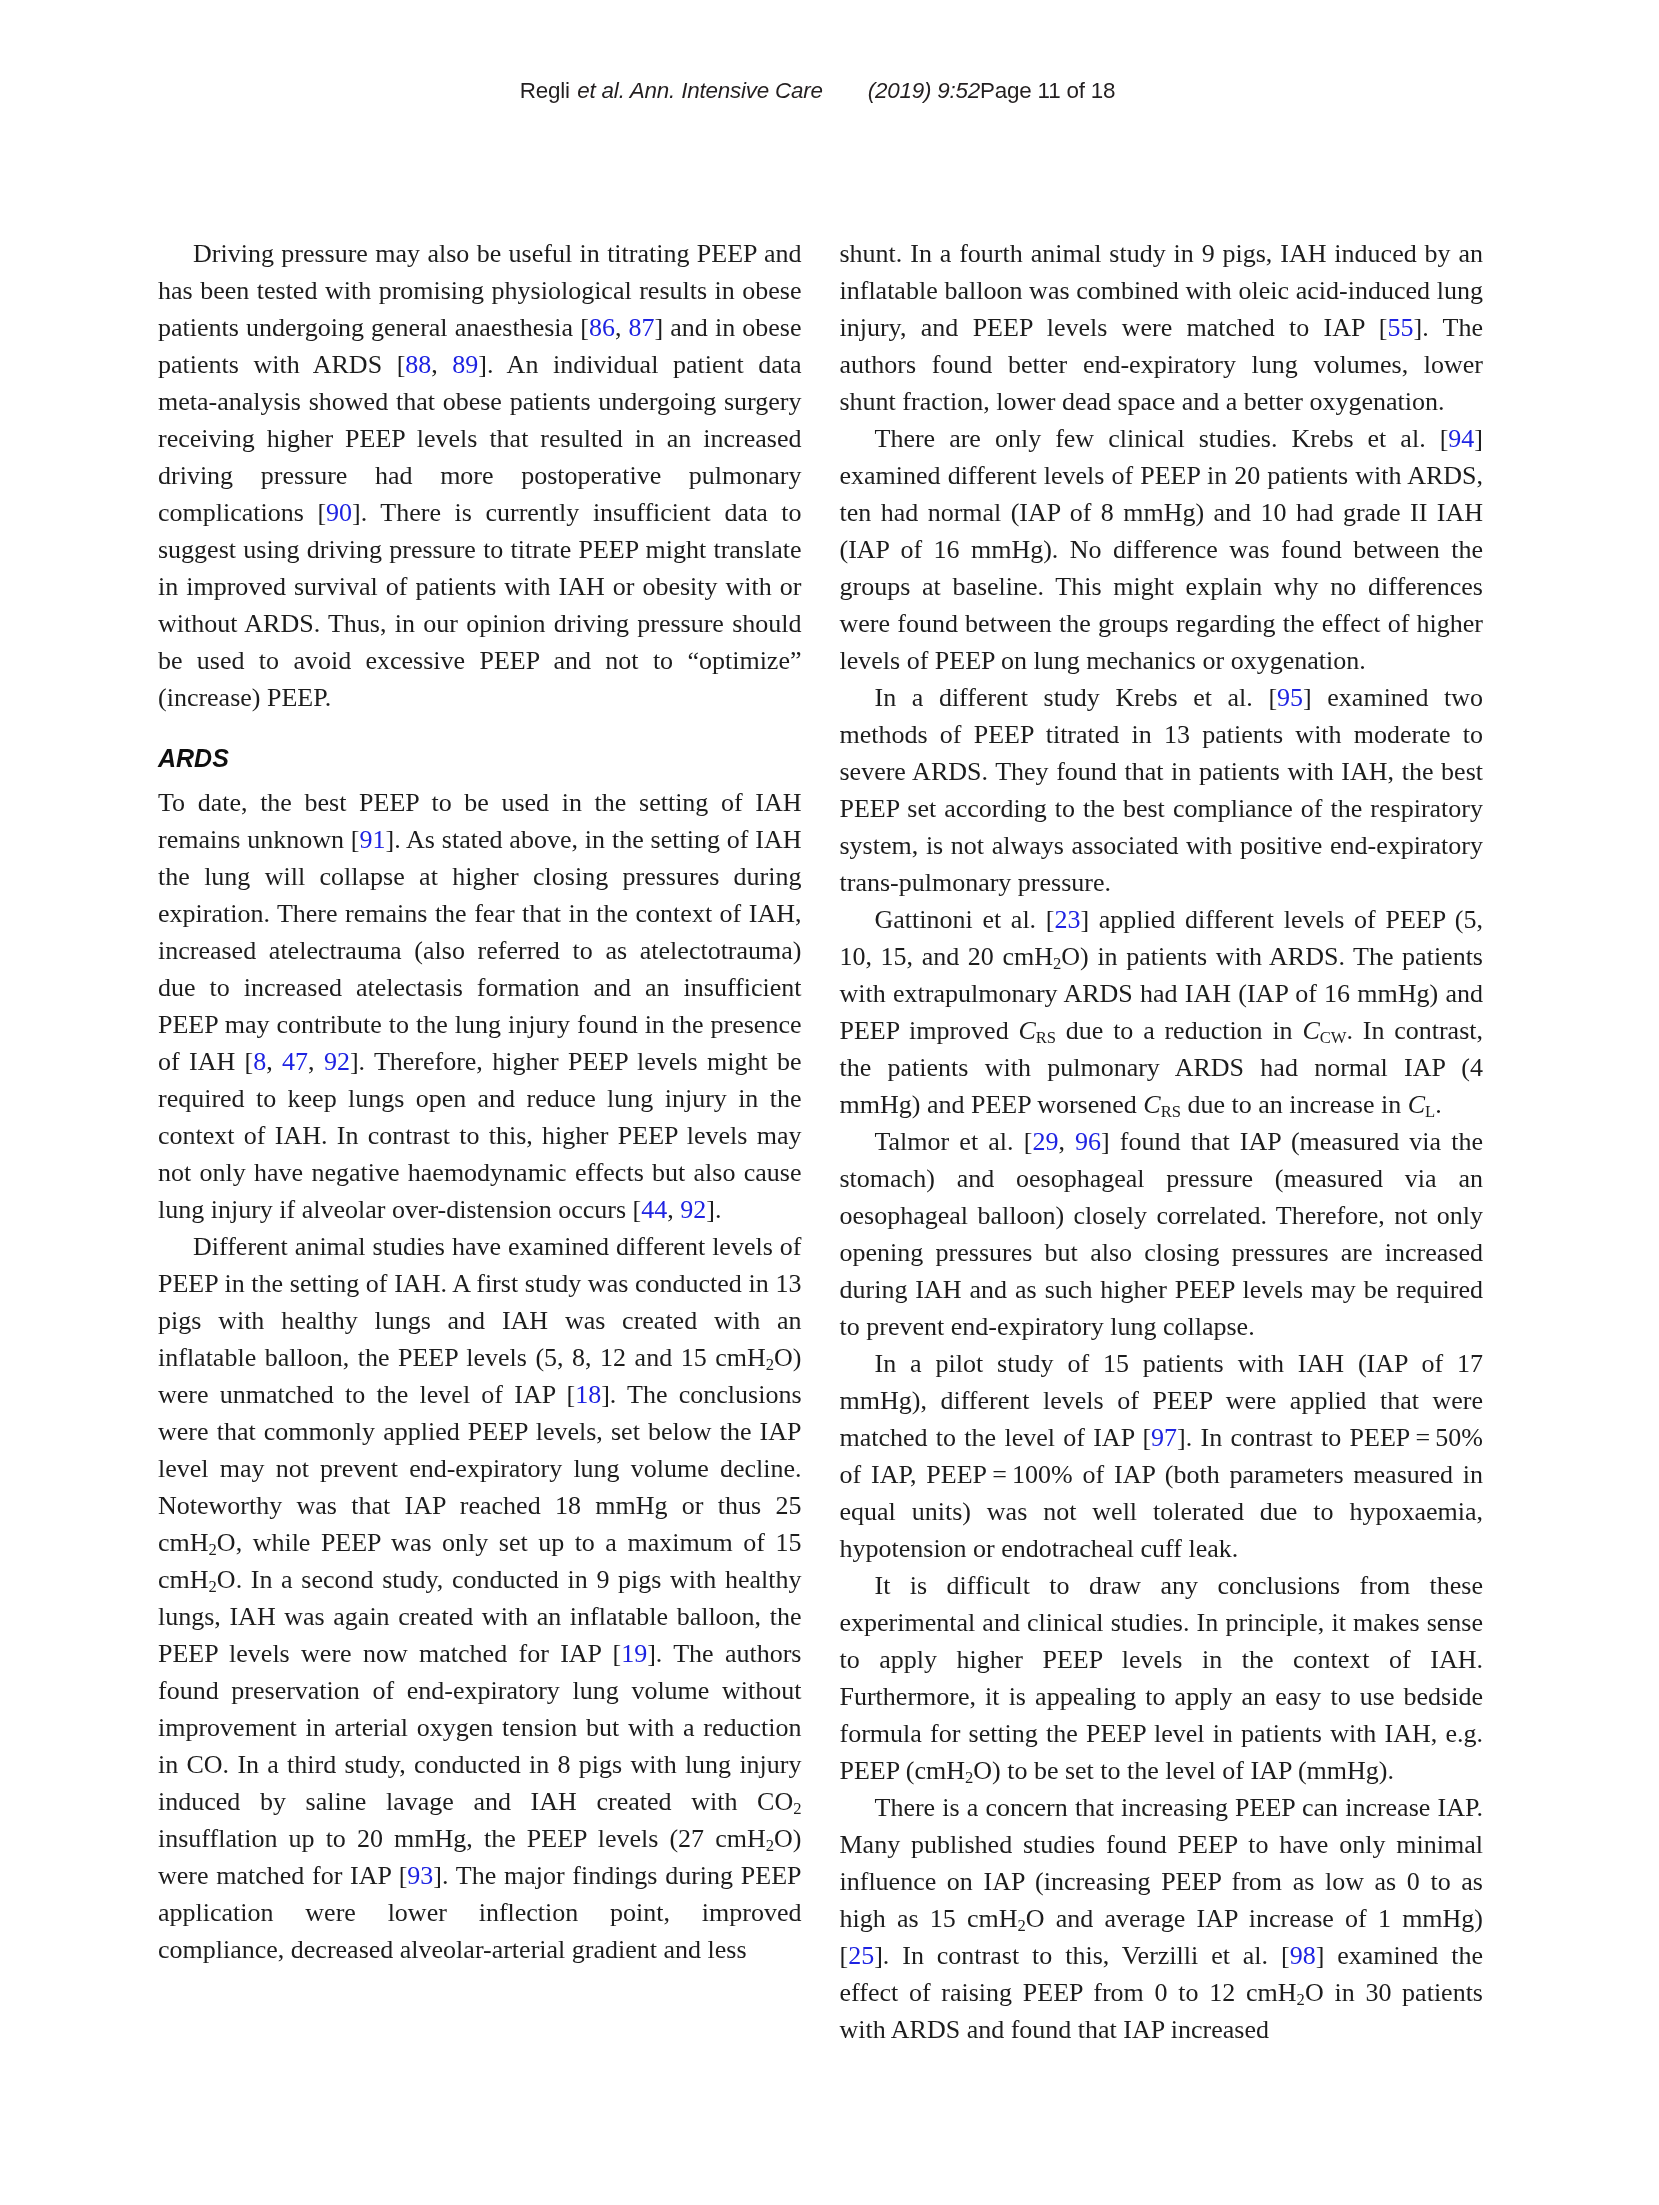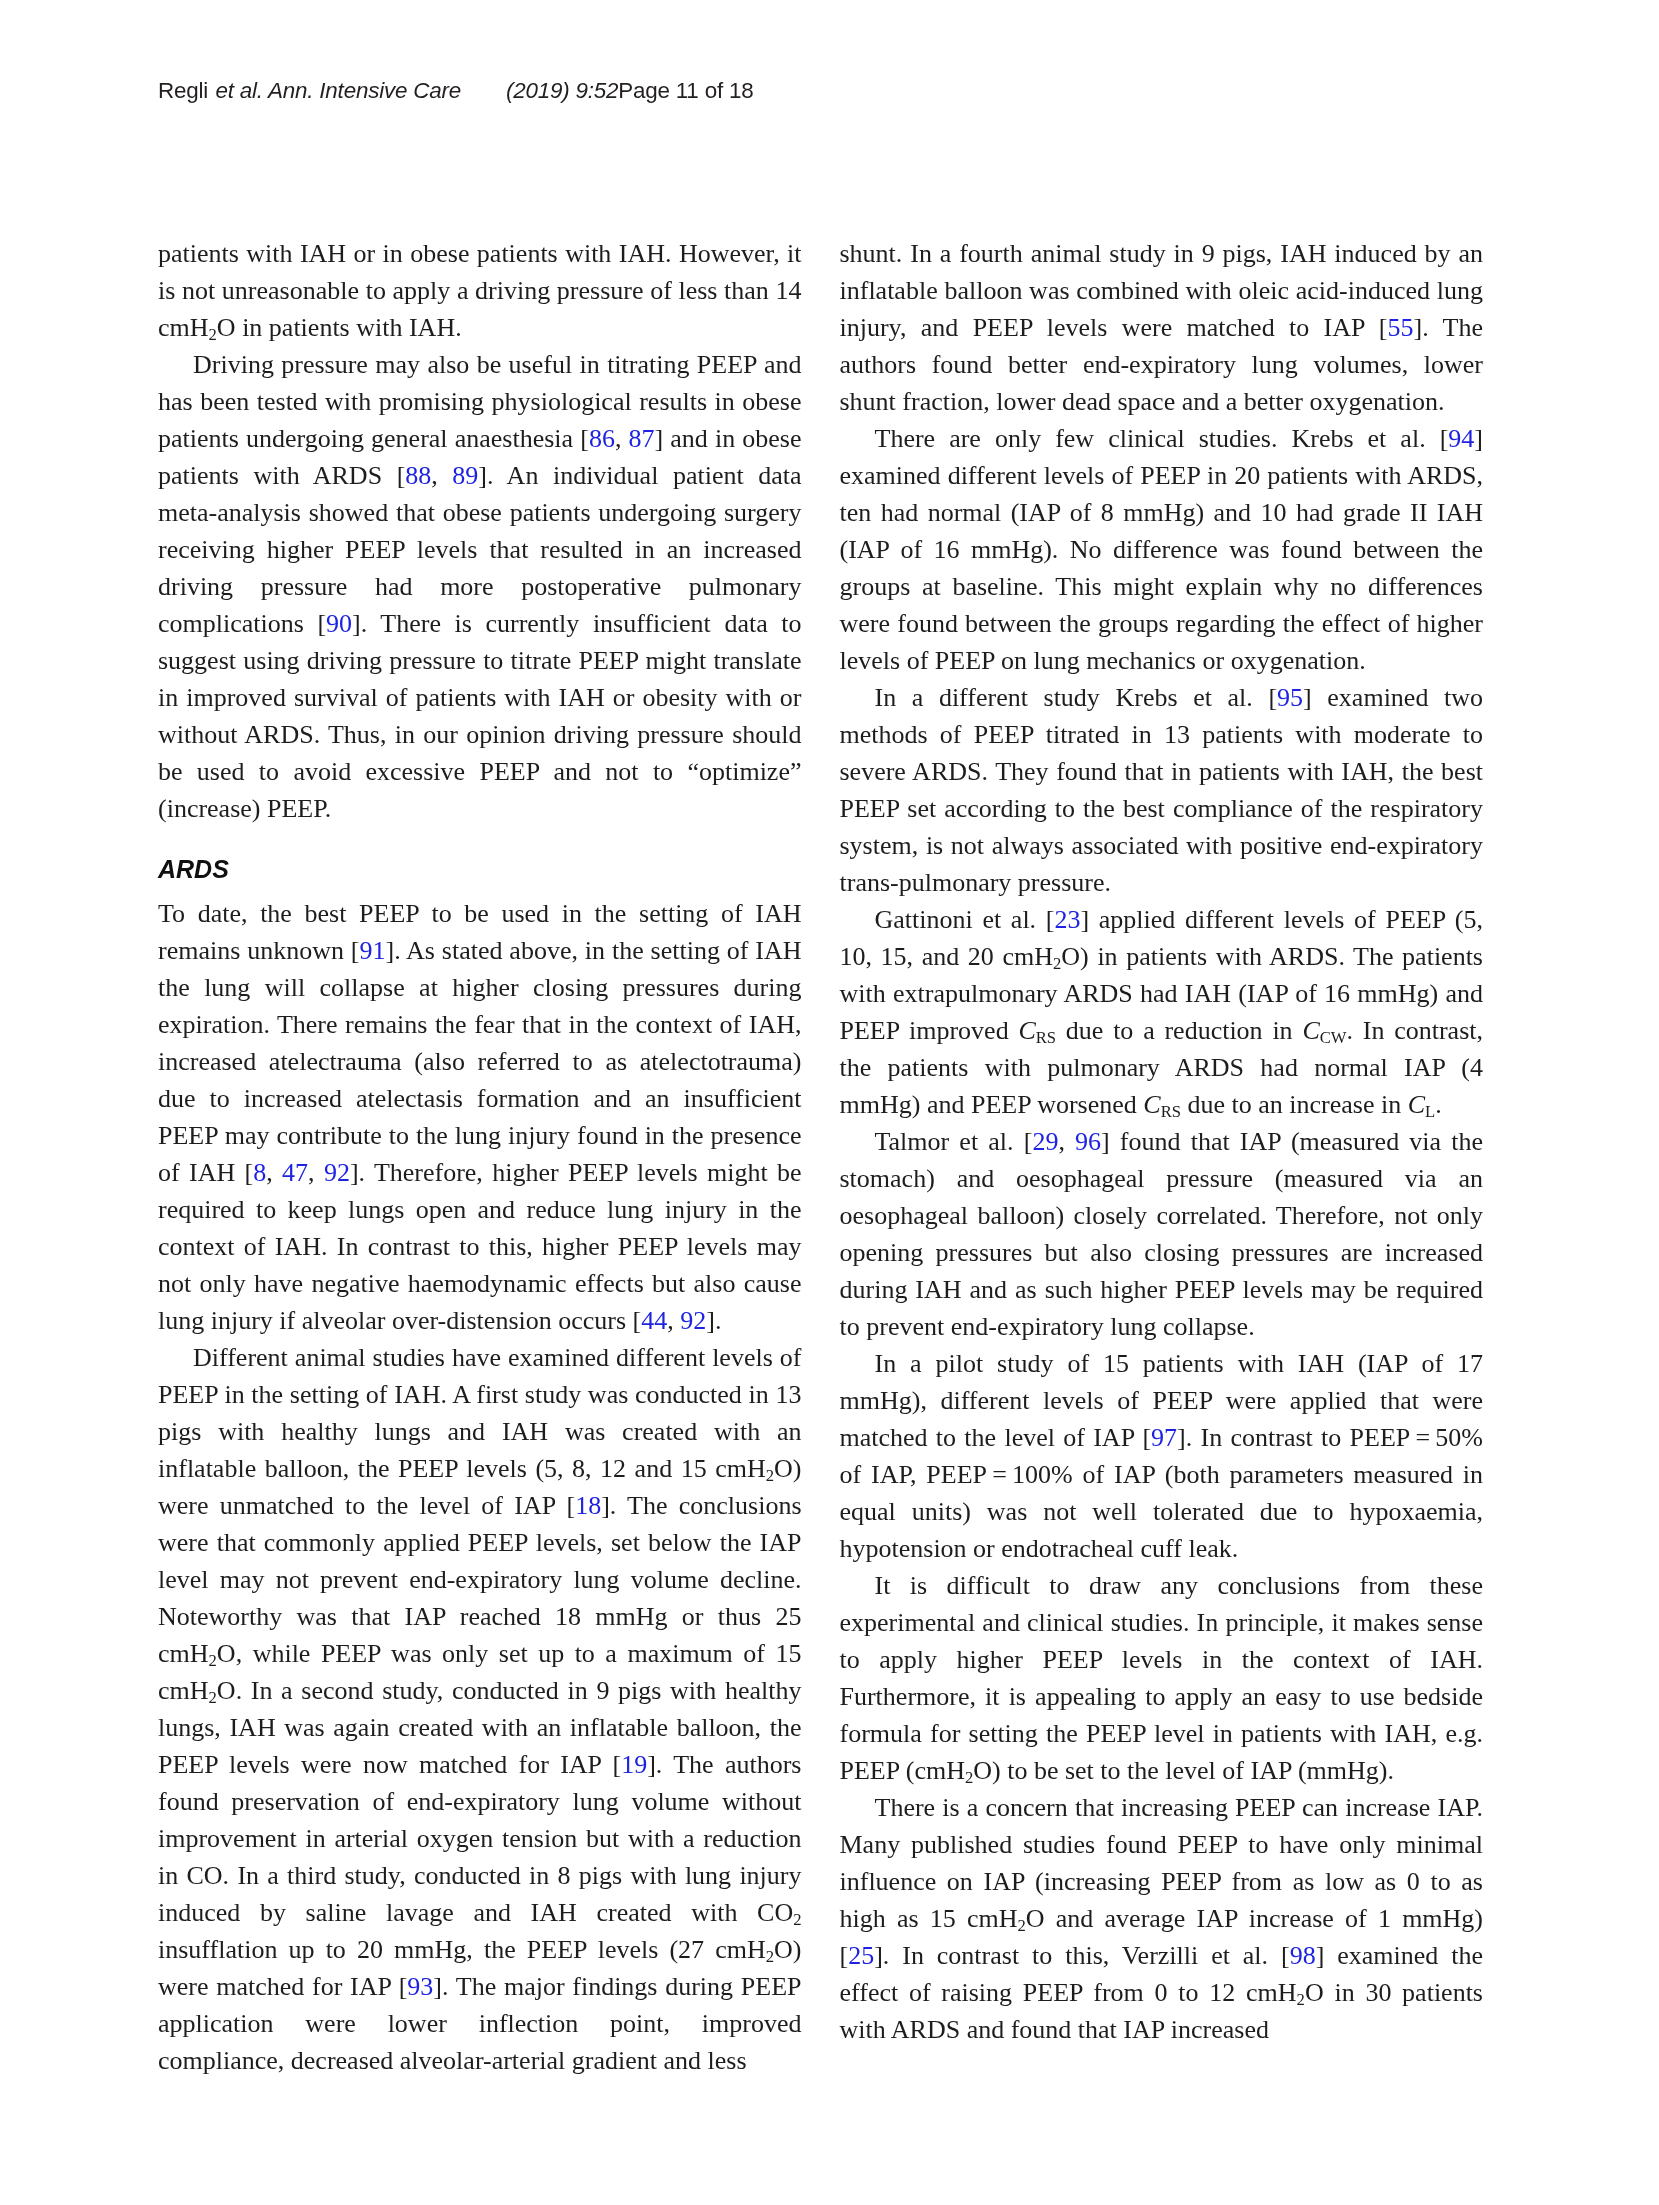--- a/index.html
+++ b/index.html
@@ -10,22 +10,22 @@
   }
   html,body{margin:0;padding:0;}
   body{
     width:1660px;height:2205px;background:var(--bg);
     font-kerning:normal;
   }
   .page{
     position:relative;width:1660px;height:2205px;overflow:hidden;background:var(--bg);
   }
   .page-header{
-    position:absolute;left:158px;right:177px;top:78px;
-    display:flex;justify-content:flex-start;align-items:baseline;
+    position:absolute;left:152px;right:177px;top:78px;
+    display:flex;justify-content:center;align-items:baseline;
     font-family:"Liberation Sans",sans-serif;
     font-size:22.4px;color:var(--header);letter-spacing:-0.2px;
   }
   .ph-left{white-space:nowrap;}
   .ph-ital{font-style:italic;margin-left:7.5px;}
   .ph-issue{margin-left:45px;}
   .columns{
     position:absolute;left:158px;right:177px;top:235px;
     display:flex;gap:38px;
   }
@@ -56,21 +56,20 @@
 
   <header class="page-header">
     <div class="ph-left">
       <span>Regli</span><span class="ph-ital">et al. Ann. Intensive Care</span><span class="ph-ital ph-issue">(2019) 9:52</span>
     </div>
     <div class="ph-right">Page 11 of 18</div>
   </header>
 
   <main class="columns">
     <section class="col">
-        <p class="para"><span>patients with IAH or in obese patients with IAH. However, it is not unreasonable to apply a driving pressure of less than 14 cmH</span><span class="sub">2</span><span>O in patients with IAH.</span></p>
         <p class="para indent"><span>Driving pressure may also be useful in titrating PEEP and has been tested with promising physiological results in obese patients undergoing general anaesthesia [</span><span class="cite">86</span><span>, </span><span class="cite">87</span><span>] and in obese patients with ARDS [</span><span class="cite">88</span><span>, </span><span class="cite">89</span><span>]. An individual patient data meta-analysis showed that obese patients undergoing surgery receiving higher PEEP levels that resulted in an increased driving pressure had more postoperative pulmonary complications [</span><span class="cite">90</span><span>]. There is currently insufficient data to suggest using driving pressure to titrate PEEP might translate in improved survival of patients with IAH or obesity with or without ARDS. Thus, in our opinion driving pressure should be used to avoid excessive PEEP and not to “optimize” (increase) PEEP.</span></p>
         <h2 class="sec-heading">ARDS</h2>
         <p class="para"><span>To date, the best PEEP to be used in the setting of IAH remains unknown [</span><span class="cite">91</span><span>]. As stated above, in the setting of IAH the lung will collapse at higher closing pressures during expiration. There remains the fear that in the context of IAH, increased atelectrauma (also referred to as atelectotrauma) due to increased atelectasis formation and an insufficient PEEP may contribute to the lung injury found in the presence of IAH [</span><span class="cite">8</span><span>, </span><span class="cite">47</span><span>, </span><span class="cite">92</span><span>]. Therefore, higher PEEP levels might be required to keep lungs open and reduce lung injury in the context of IAH. In contrast to this, higher PEEP levels may not only have negative haemodynamic effects but also cause lung injury if alveolar over-distension occurs [</span><span class="cite">44</span><span>, </span><span class="cite">92</span><span>].</span></p>
         <p class="para indent"><span>Different animal studies have examined different levels of PEEP in the setting of IAH. A first study was conducted in 13 pigs with healthy lungs and IAH was created with an inflatable balloon, the PEEP levels (5, 8, 12 and 15 cmH</span><span class="sub">2</span><span>O) were unmatched to the level of IAP [</span><span class="cite">18</span><span>]. The conclusions were that commonly applied PEEP levels, set below the IAP level may not prevent end-expiratory lung volume decline. Noteworthy was that IAP reached 18 mmHg or thus 25 cmH</span><span class="sub">2</span><span>O, while PEEP was only set up to a maximum of 15 cmH</span><span class="sub">2</span><span>O. In a second study, conducted in 9 pigs with healthy lungs, IAH was again created with an inflatable balloon, the PEEP levels were now matched for IAP [</span><span class="cite">19</span><span>]. The authors found preservation of end-expiratory lung volume without improvement in arterial oxygen tension but with a reduction in CO. In a third study, conducted in 8 pigs with lung injury induced by saline lavage and IAH created with CO</span><span class="sub">2</span><span> insufflation up to 20 mmHg, the PEEP levels (27 cmH</span><span class="sub">2</span><span>O) were matched for IAP [</span><span class="cite">93</span><span>]. The major findings during PEEP application were lower inflection point, improved compliance, decreased alveolar-arterial gradient and less</span></p>
       </section>
     <section class="col">
         <p class="para"><span>shunt. In a fourth animal study in 9 pigs, IAH induced by an inflatable balloon was combined with oleic acid-induced lung injury, and PEEP levels were matched to IAP [</span><span class="cite">55</span><span>]. The authors found better end-expiratory lung volumes, lower shunt fraction, lower dead space and a better oxygenation.</span></p>
         <p class="para indent"><span>There are only few clinical studies. Krebs et al. [</span><span class="cite">94</span><span>] examined different levels of PEEP in 20 patients with ARDS, ten had normal (IAP of 8 mmHg) and 10 had grade II IAH (IAP of 16 mmHg). No difference was found between the groups at baseline. This might explain why no differences were found between the groups regarding the effect of higher levels of PEEP on lung mechanics or oxygenation.</span></p>
         <p class="para indent"><span>In a different study Krebs et al. [</span><span class="cite">95</span><span>] examined two methods of PEEP titrated in 13 patients with moderate to severe ARDS. They found that in patients with IAH, the best PEEP set according to the best compliance of the respiratory system, is not always associated with positive end-expiratory trans-pulmonary pressure.</span></p>
         <p class="para indent"><span>Gattinoni et al. [</span><span class="cite">23</span><span>] applied different levels of PEEP (5, 10, 15, and 20 cmH</span><span class="sub">2</span><span>O) in patients with ARDS. The patients with extrapulmonary ARDS had IAH (IAP of 16 mmHg) and PEEP improved </span><span class="it">C</span><span class="sub">RS</span><span> due to a reduction in </span><span class="it">C</span><span class="sub">CW</span><span>. In contrast, the patients with pulmonary ARDS had normal IAP (4 mmHg) and PEEP worsened </span><span class="it">C</span><span class="sub">RS</span><span> due to an increase in </span><span class="it">C</span><span class="sub">L</span><span>.</span></p>

